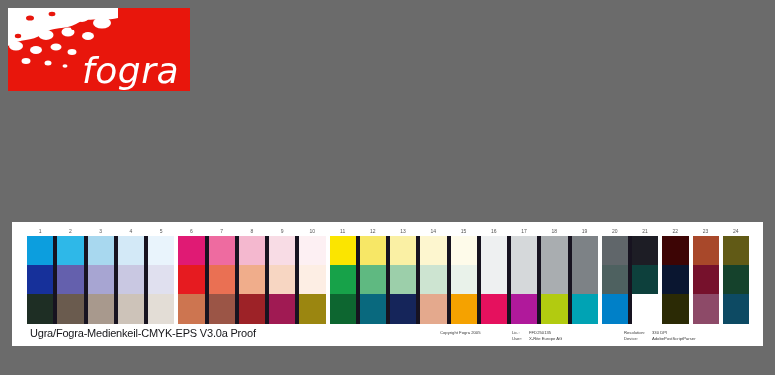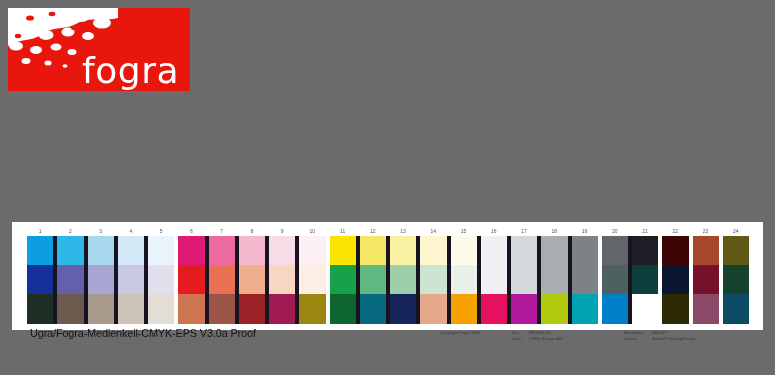--- a/index.html
+++ b/index.html
@@ -17,20 +17,21 @@
 
   
   #fogra-logo {
     position: absolute;
     left: 8px;
     top: 8px;
     width: 182px;
     height: 83px;
     background: #e8160c;
     overflow: hidden;
+    font-style: italic;
   }
   #fogra-logo .wordmark {
     position: absolute;
     right: 11px;
     bottom: 2px;
     color: #ffffff;
     font-size: 36px;
     line-height: 36px;
     letter-spacing: 0.5px;
     font-family: "DejaVu Sans", sans-serif;
@@ -43,21 +44,21 @@
     width: 110px;
     height: 62px;
   }
 
   
   #wedge-card {
     position: absolute;
     left: 12px;
     top: 222px;
     width: 751px;
-    height: 108px;
+    height: 124px;
     background: #ffffff;
   }
 
   #wedge-strip {
     position: absolute;
     left: 15px;
     top: 4px;
     width: 722px;
     height: 98px;
     display: flex;

